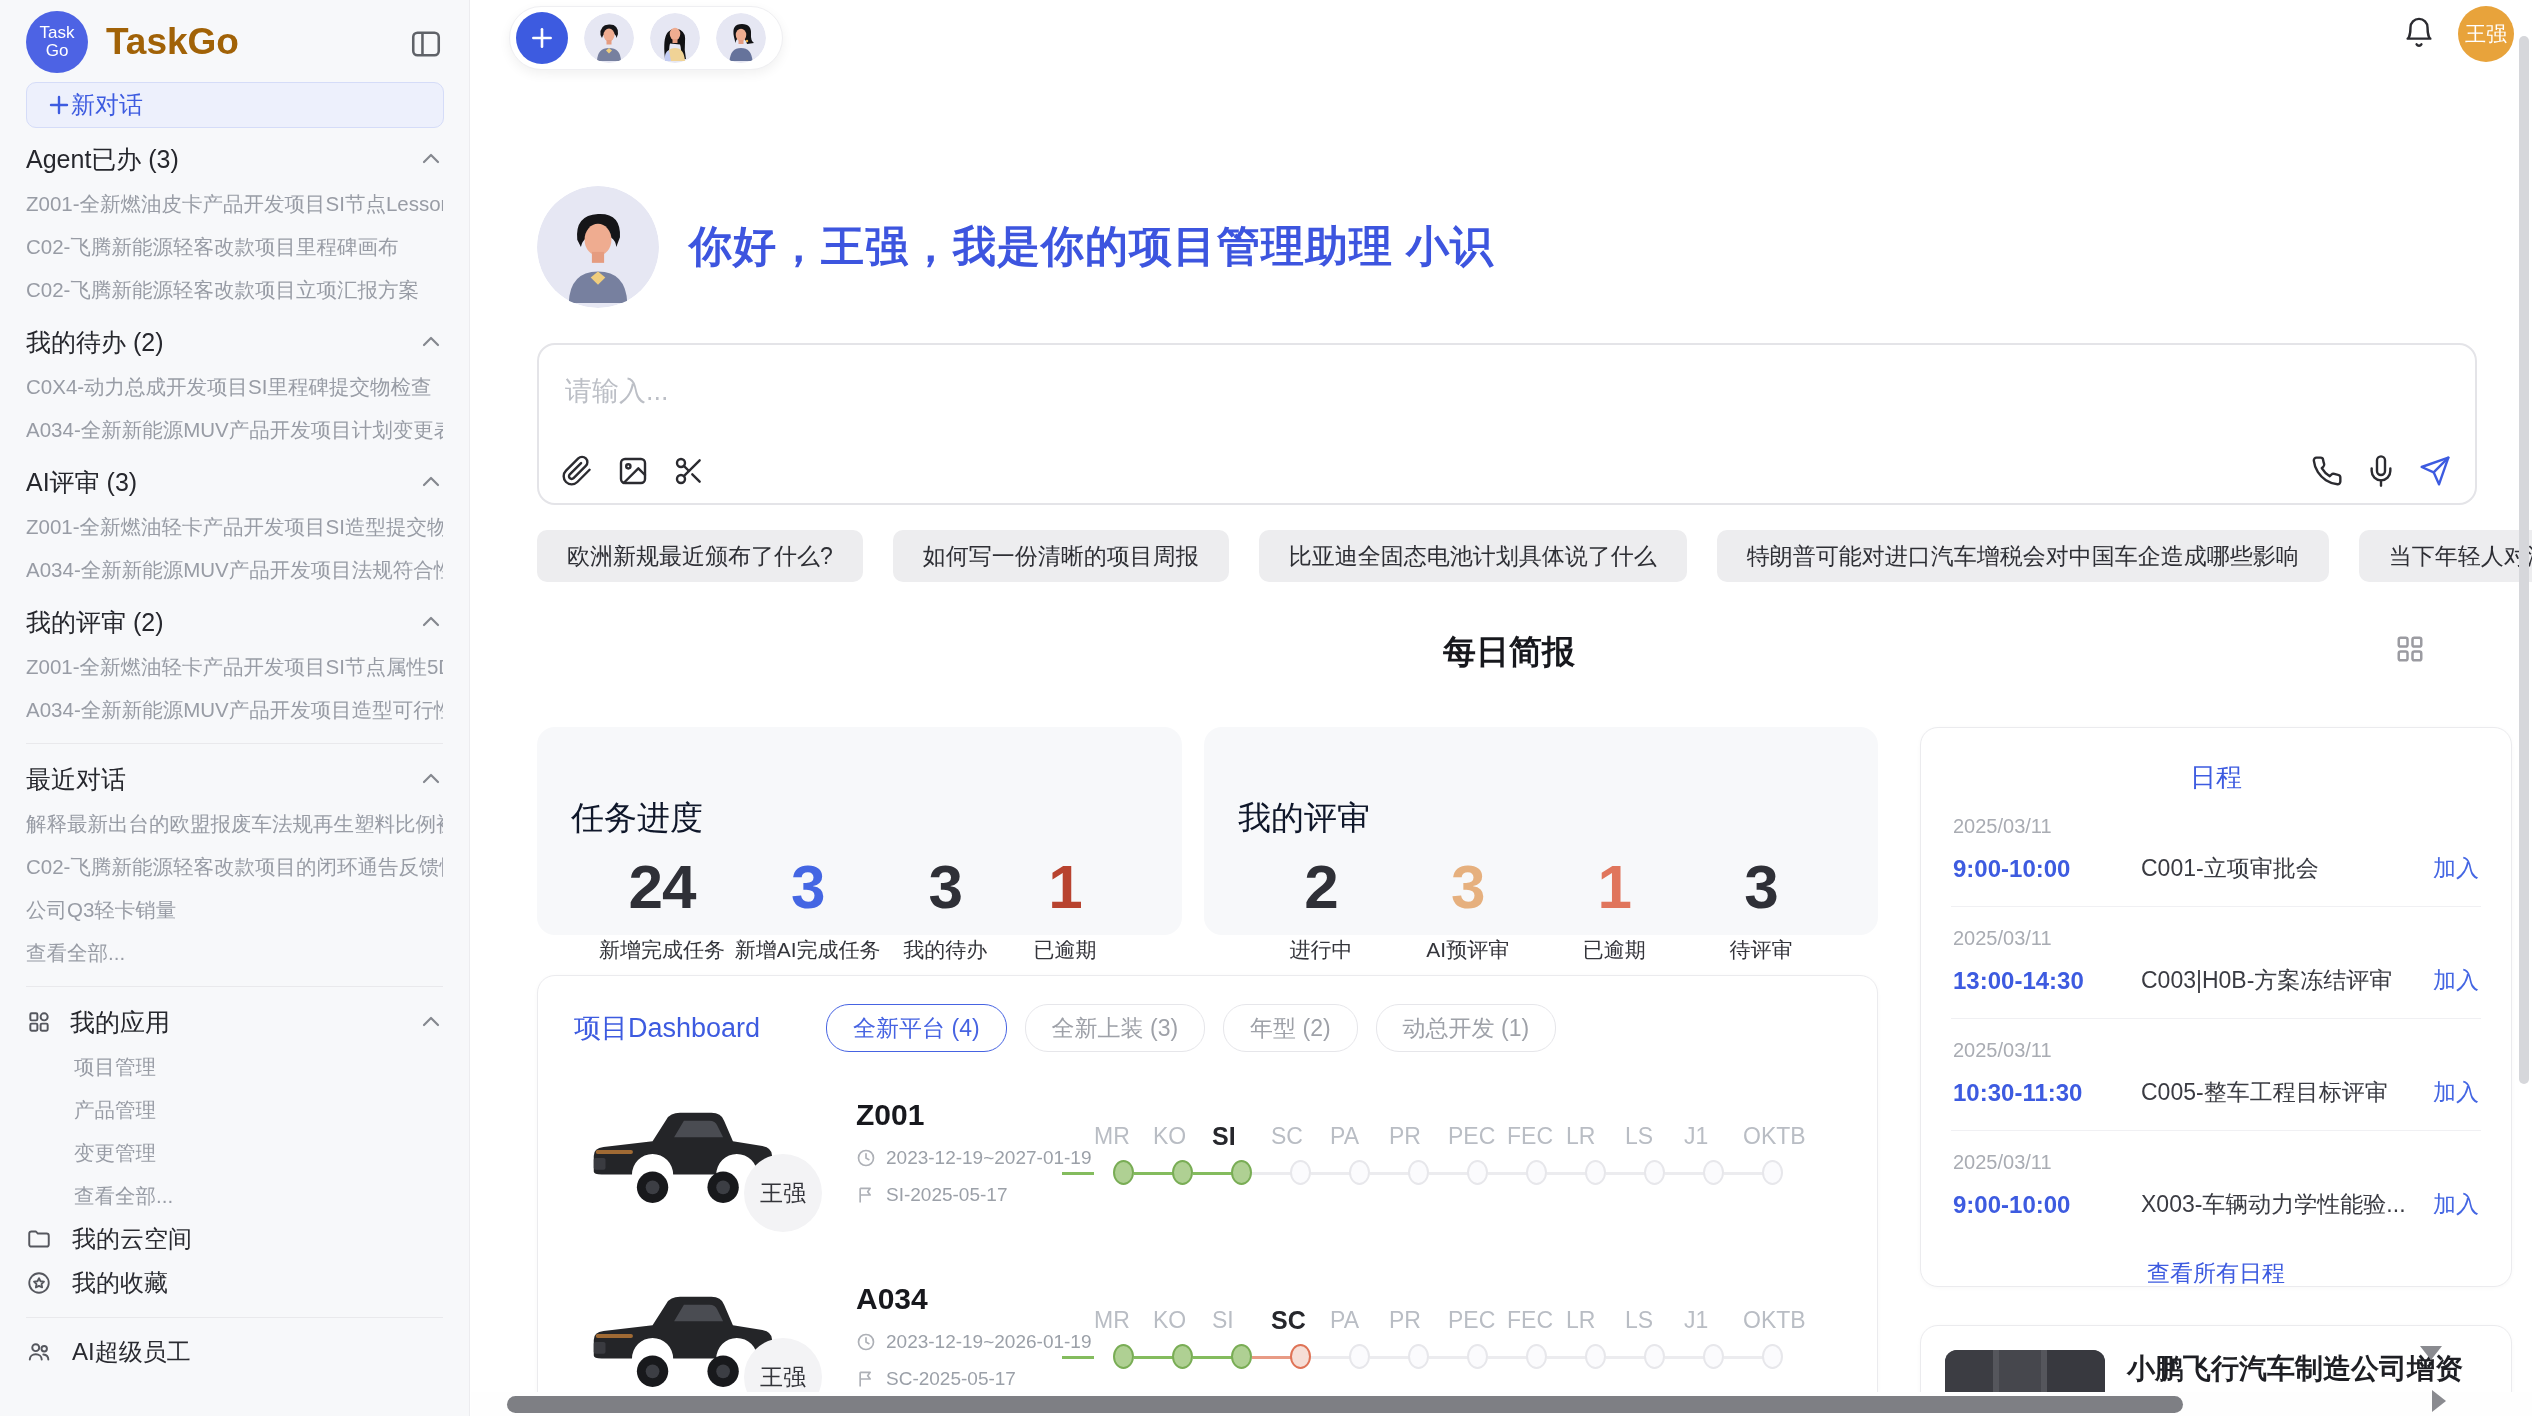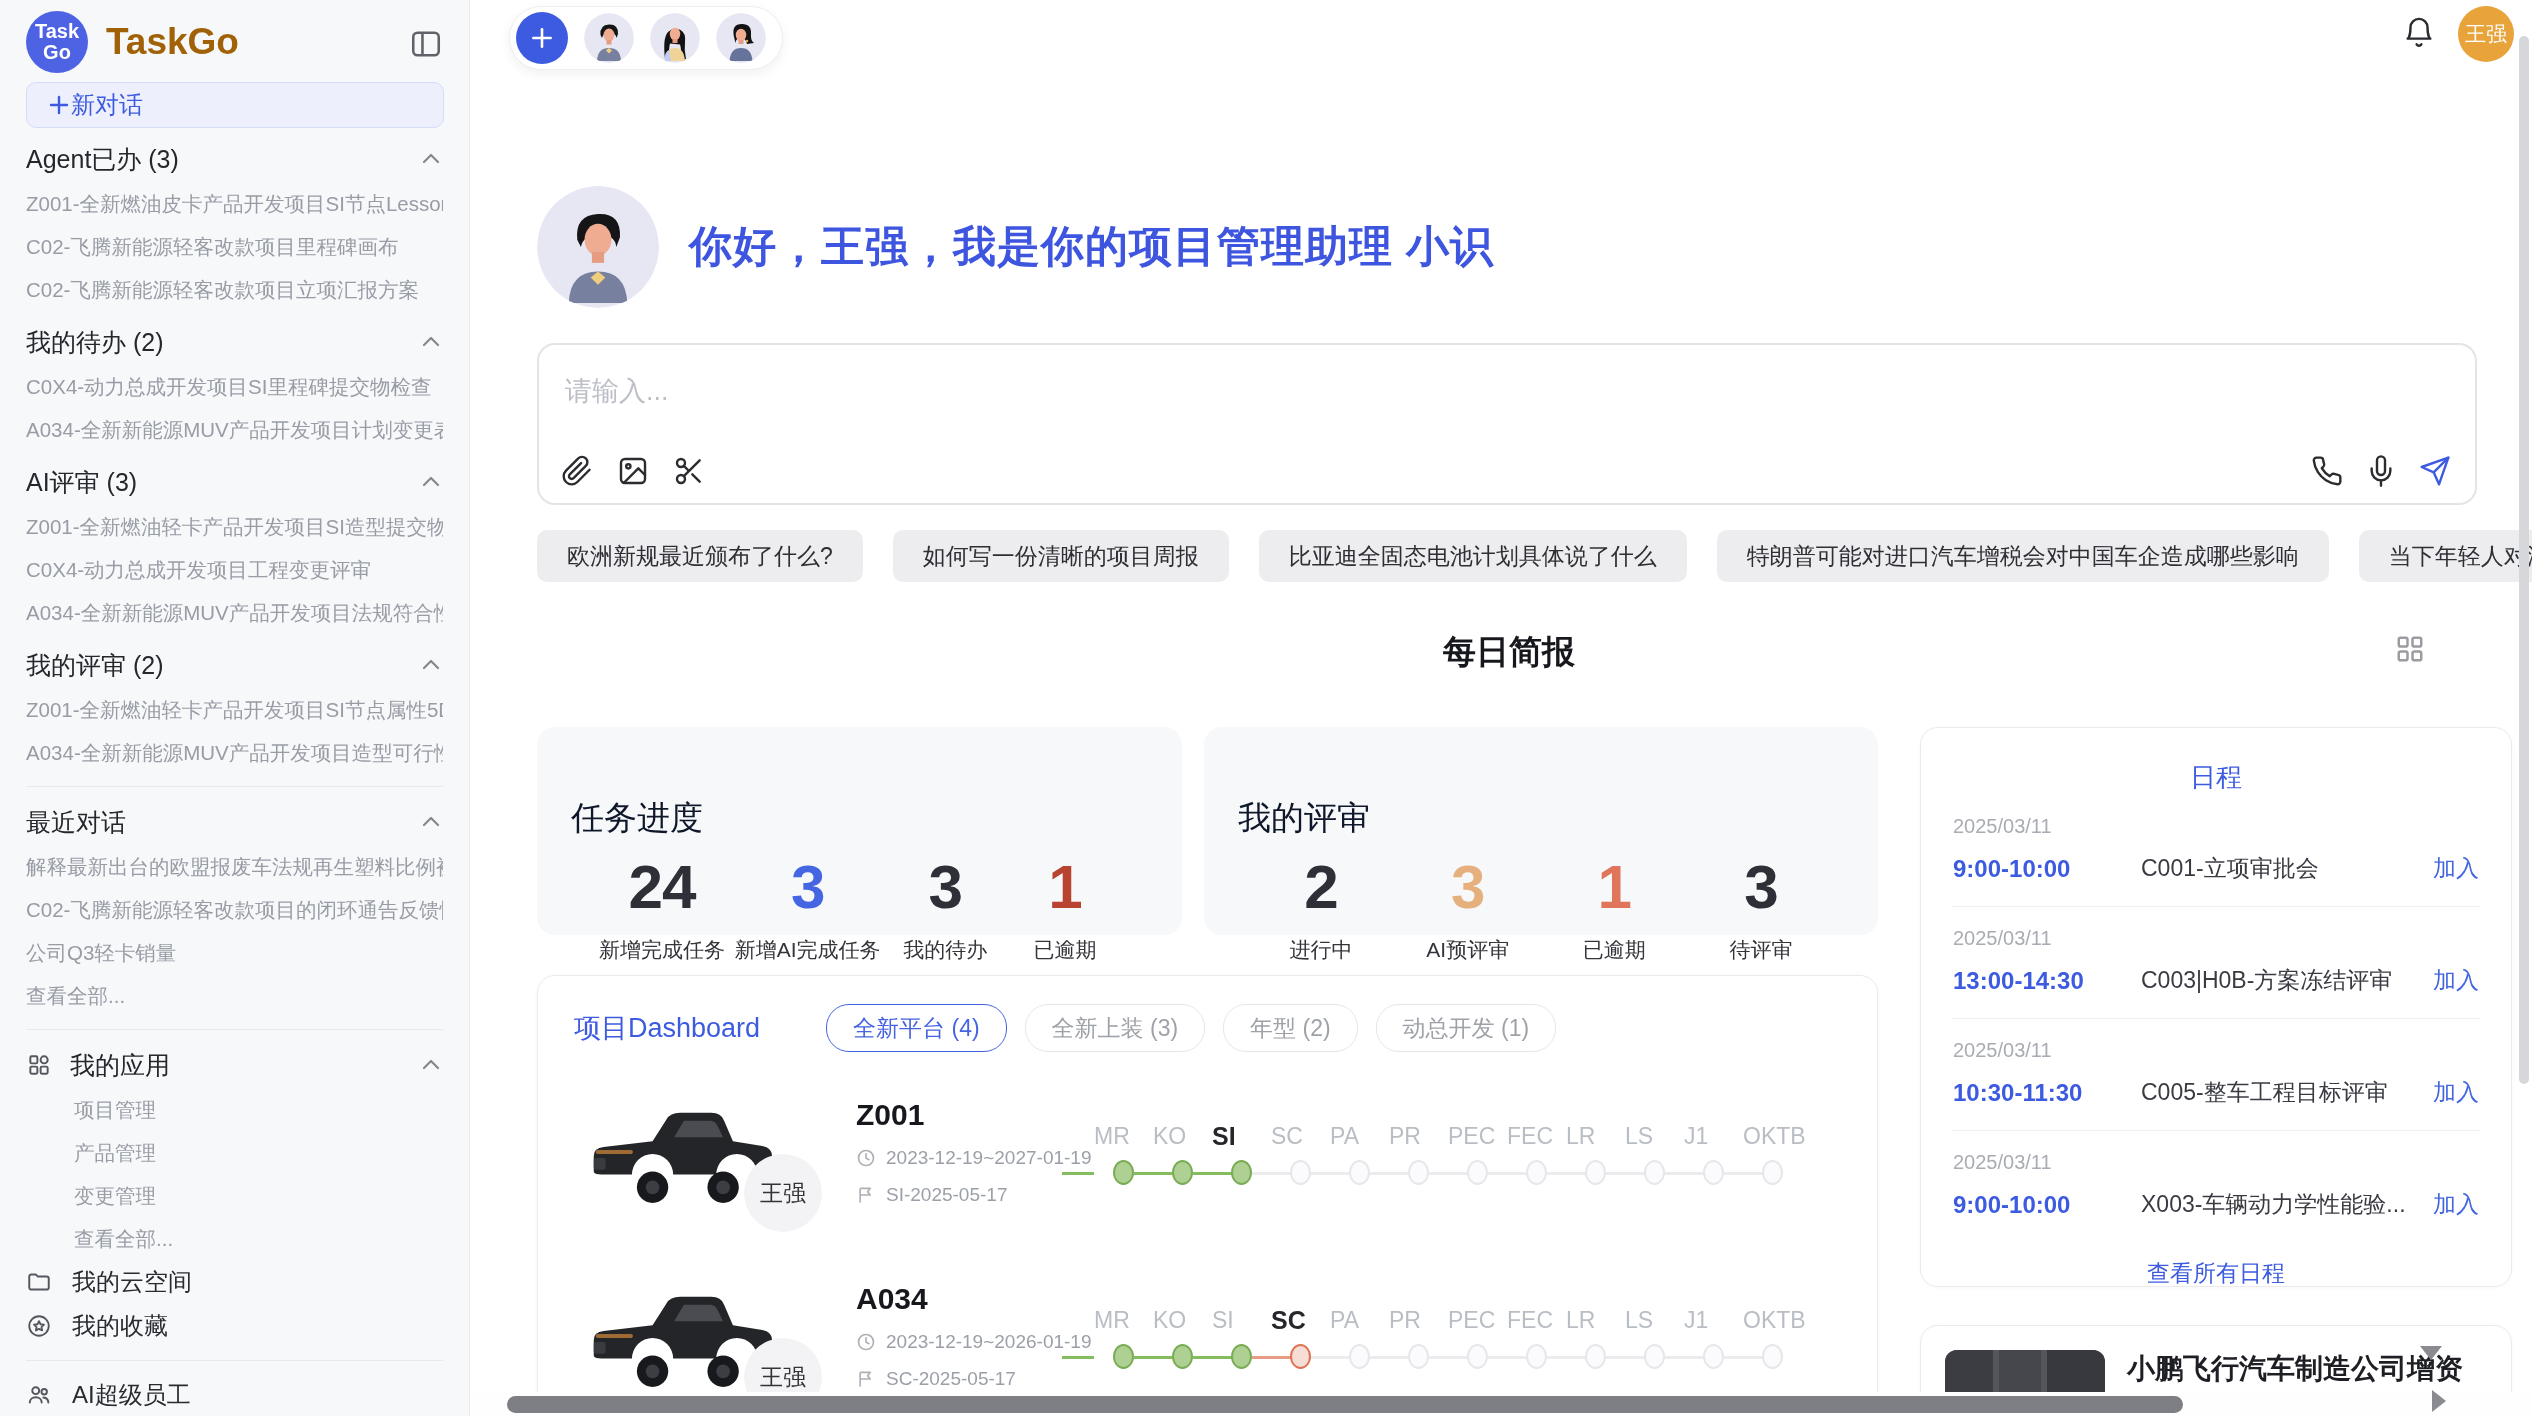--- a/index.html
+++ b/index.html
@@ -7,21 +7,21 @@
     width:2532px;height:1416px;overflow:hidden;position:relative;
     background:#fff;font-family:"Liberation Sans","DejaVu Sans",sans-serif;
     -webkit-font-smoothing:antialiased;
   }
   
   .sidebar{position:absolute;left:0;top:0;bottom:0;width:470px;background:#F7F8FA;
     border-right:1px solid #ECECEF;box-sizing:border-box;overflow:hidden;}
   .side-head{display:flex;align-items:center;height:64px;margin:10px 26px 0;}
   .logo{width:62px;height:62px;border-radius:50%;background:#4D63E4;color:#fff;
     display:flex;flex-direction:column;align-items:center;justify-content:center;
-    font-size:20px;font-weight:700;line-height:1.05;flex:none;}
+    font-size:17px;font-weight:400;line-height:1.05;flex:none;}
   .app-title{font-size:37px;font-weight:700;color:#a16207;margin-left:18px;flex:1;}
   .collapse-btn{width:34px;height:30px;color:#5F6268;cursor:pointer;}
   .new-chat{margin:8px 26px 0;width:418px;height:46px;border-radius:10px;background:#EDF0FC;
     border:1px solid #D5DCF8;color:#3D5BE0;font-size:24px;display:flex;align-items:center;
     padding:0 20px;box-sizing:border-box;cursor:pointer;font-family:inherit;}
   .side-groups{padding:0 26px;}
   .group-header{display:flex;align-items:center;height:46px;font-size:25px;color:#26272D;margin-top:8px;}
   .group-header .gh-label{flex:1;}
   .chev{width:24px;height:24px;color:#85888F;}
   .s-item{height:43px;line-height:43px;font-size:20.5px;color:#989CA5;white-space:nowrap;
@@ -175,21 +175,20 @@
       </div>
       <div class="s-item">C0X4-动力总成开发项目SI里程碑提交物检查</div>
       <div class="s-item">A034-全新新能源MUV产品开发项目计划变更表编写</div>
       <div class="group-header">
         <span class="gh-label">AI评审 (3)</span>
         <span class="chev"><svg viewBox="0 0 24 24" width="24" height="24" fill="none" stroke="currentColor" stroke-width="2.2" stroke-linecap="round" stroke-linejoin="round">
             <polyline points="5 15 12 8 19 15"></polyline>
           </svg></span>
       </div>
       <div class="s-item">Z001-全新燃油轻卡产品开发项目SI造型提交物评审</div>
-      <div class="s-item">C0X4-动力总成开发项目工程变更评审</div>
       <div class="s-item">A034-全新新能源MUV产品开发项目法规符合性评审</div>
       <div class="group-header">
         <span class="gh-label">我的评审 (2)</span>
         <span class="chev"><svg viewBox="0 0 24 24" width="24" height="24" fill="none" stroke="currentColor" stroke-width="2.2" stroke-linecap="round" stroke-linejoin="round">
             <polyline points="5 15 12 8 19 15"></polyline>
           </svg></span>
       </div>
       <div class="s-item">Z001-全新燃油轻卡产品开发项目SI节点属性5D文件评审</div>
       <div class="s-item">A034-全新新能源MUV产品开发项目造型可行性评审</div>
     </div>

